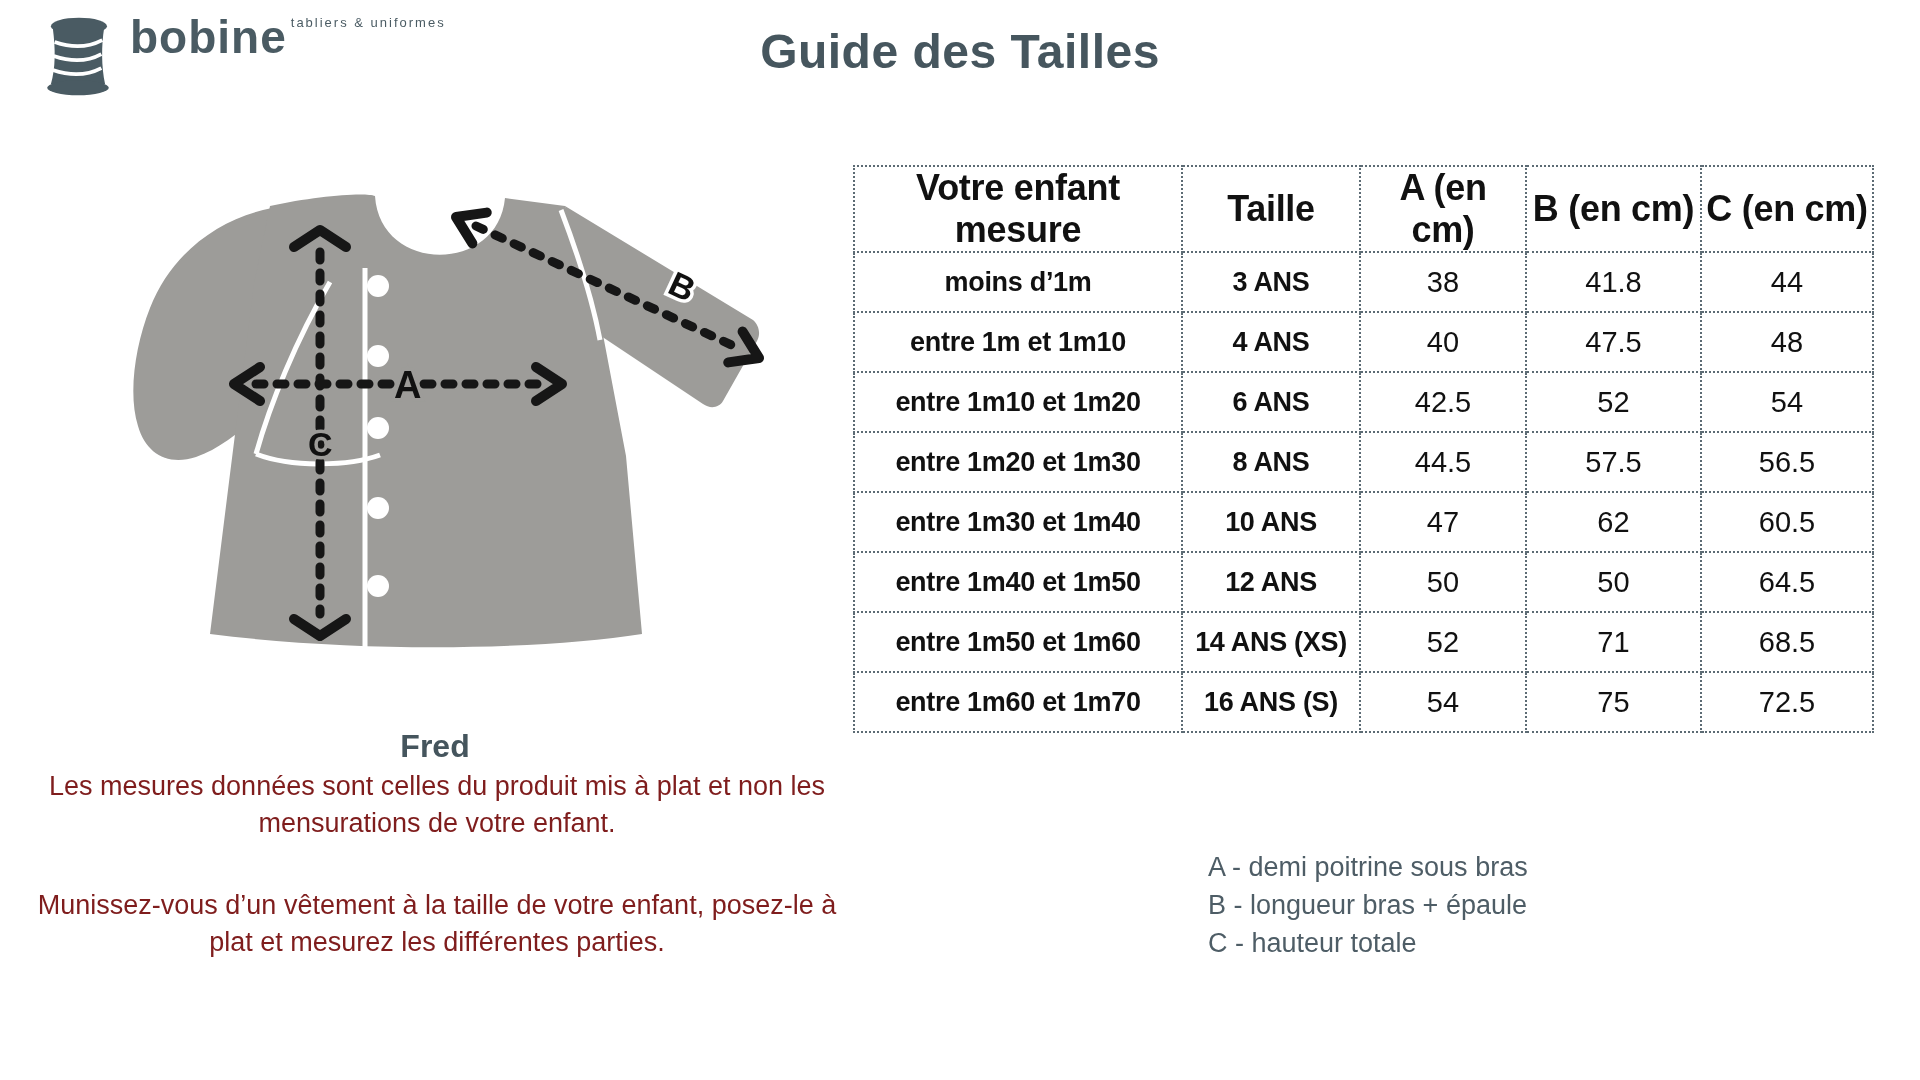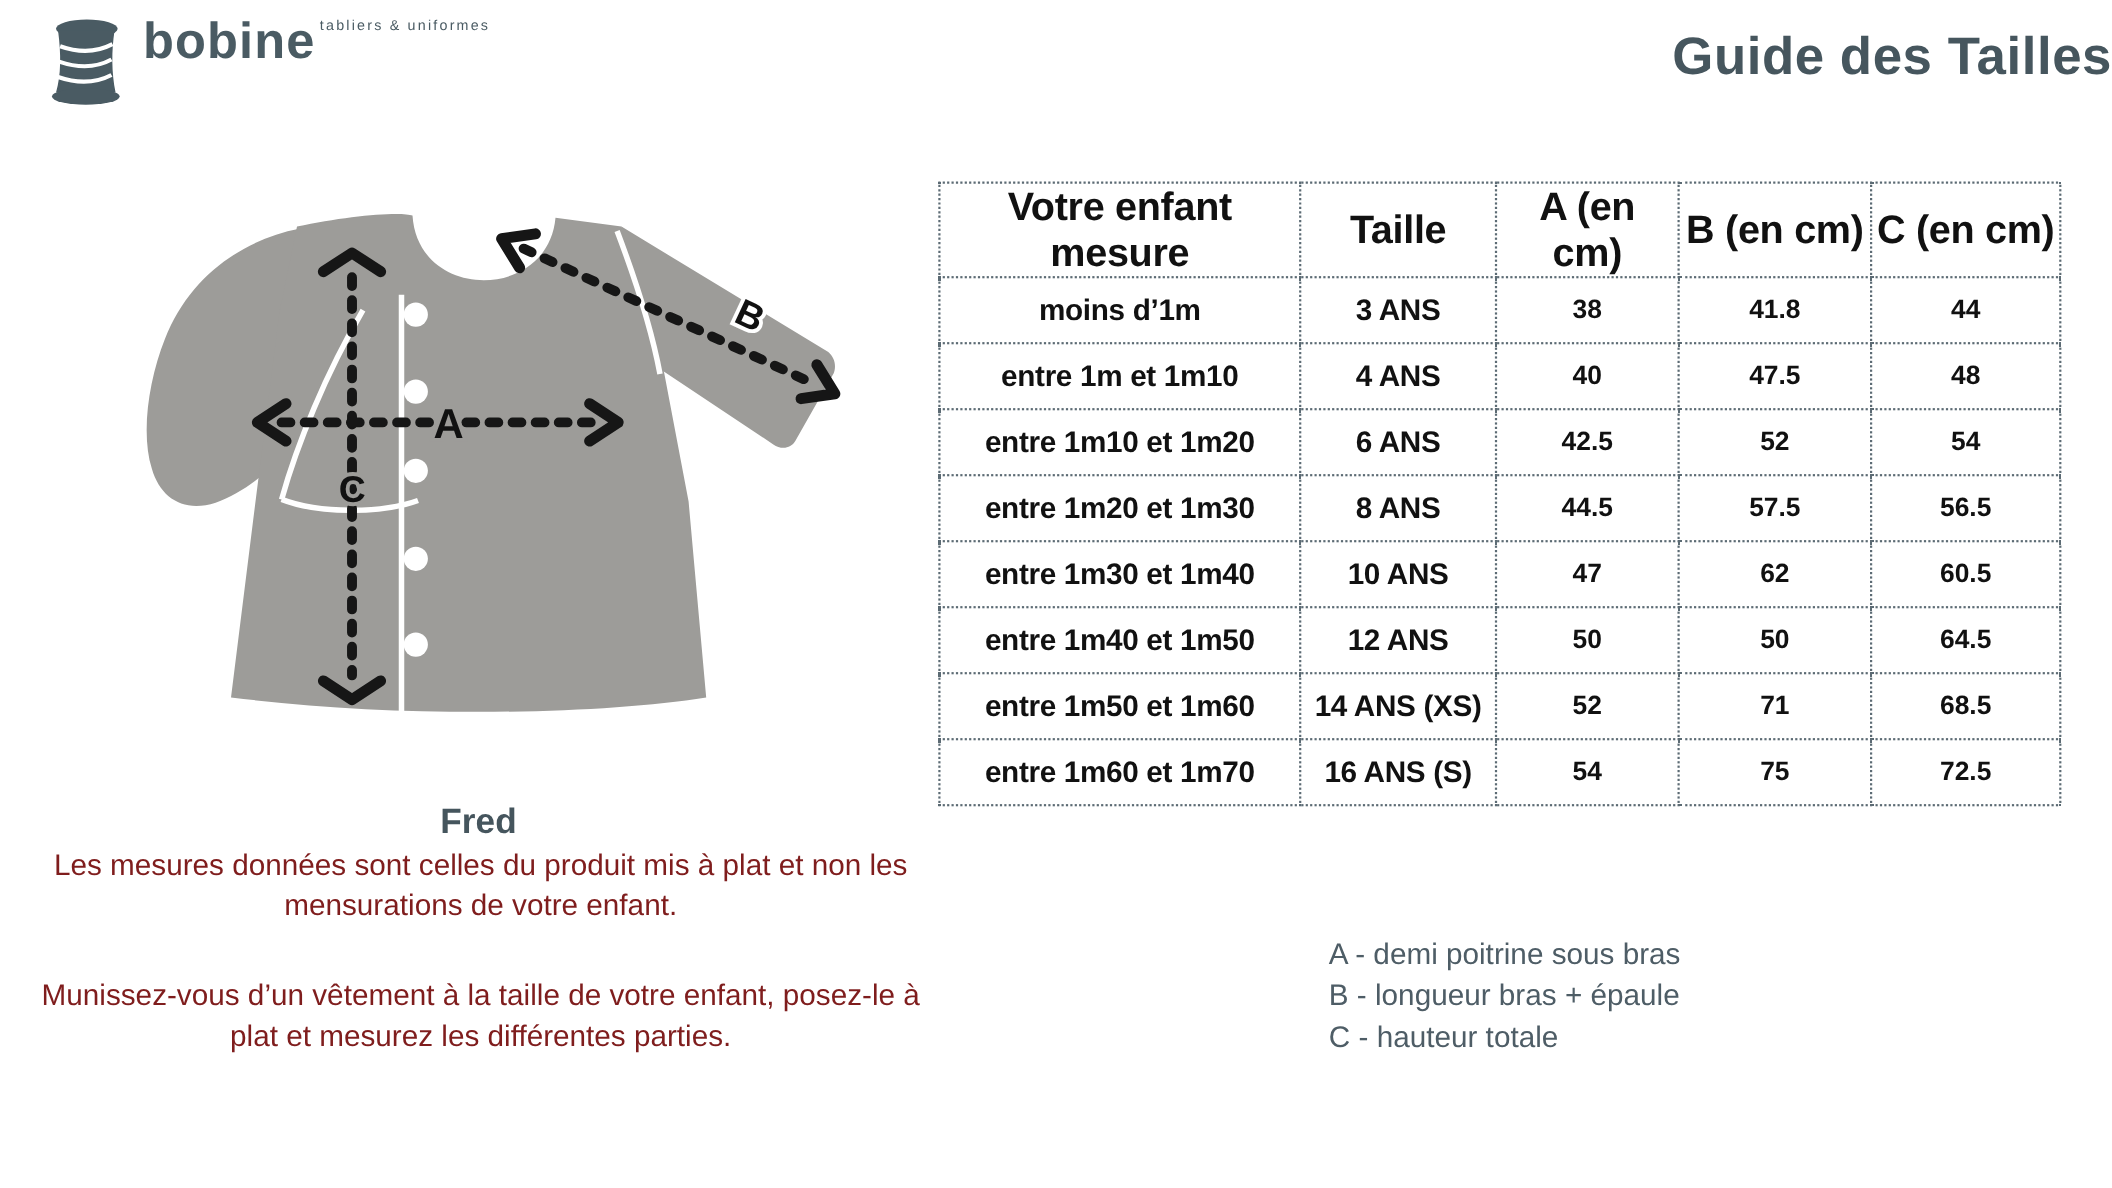--- a/index.html
+++ b/index.html
@@ -4,41 +4,41 @@
 <style>
   html,body{margin:0;padding:0;background:#ffffff;}
   body{width:1920px;height:1080px;position:relative;overflow:hidden;
        font-family:"Liberation Sans",sans-serif;-webkit-font-smoothing:antialiased;}
 
   
   .logo{position:absolute;left:36px;top:14px;display:flex;align-items:flex-start;gap:10px;}
   .logo-text{display:flex;flex-direction:row;line-height:1;}
   .logo-name{font-size:46px;font-weight:700;color:#4a5b63;letter-spacing:1px;}
   .logo-tagline{font-size:13px;color:#4a5b63;letter-spacing:2px;margin-top:2px;margin-left:4px;}
-  .page-title{position:absolute;left:0;right:0;top:24px;text-align:right;
+  .page-title{position:absolute;left:0;right:0;top:24px;text-align:center;
        font-size:48px;font-weight:800;color:#46565e;letter-spacing:.5px;}
 
   
   .figure{position:absolute;left:60px;top:156px;width:750px;height:515px;}
   .product-name{position:absolute;left:60px;top:728px;width:750px;text-align:center;
        font-size:32px;font-weight:800;color:#45555d;}
 
   
   .notes{position:absolute;left:28px;top:768px;width:818px;text-align:center;
        color:#7f1d1d;font-size:27px;line-height:1.38;}
   .notes p{margin:0 0 44px 0;}
 
   
   .size-table{position:absolute;left:853px;top:165px;border-collapse:collapse;
        table-layout:fixed;width:1019px;}
   .size-table th,.size-table td{border:2px dotted #5c6b74;height:58px;
        text-align:center;vertical-align:middle;color:#111;padding:0 4px;}
   .size-table th{font-size:36px;font-weight:800;letter-spacing:-0.3px;}
   .size-table td.strong{font-size:27px;font-weight:800;letter-spacing:-0.3px;}
-  .size-table td.num{font-size:24px;font-weight:700;}
+  .size-table td.num{font-size:29px;font-weight:400;}
   .col-measure{width:328px;}.col-size{width:178px;}
   .col-a{width:166px;}.col-b{width:175px;}.col-c{width:172px;}
 
   
   .legend{position:absolute;left:1208px;top:848px;color:#4e5d66;font-size:27px;line-height:38px;}
 </style>
 </head>
 <body>
 
 <div class="logo">

